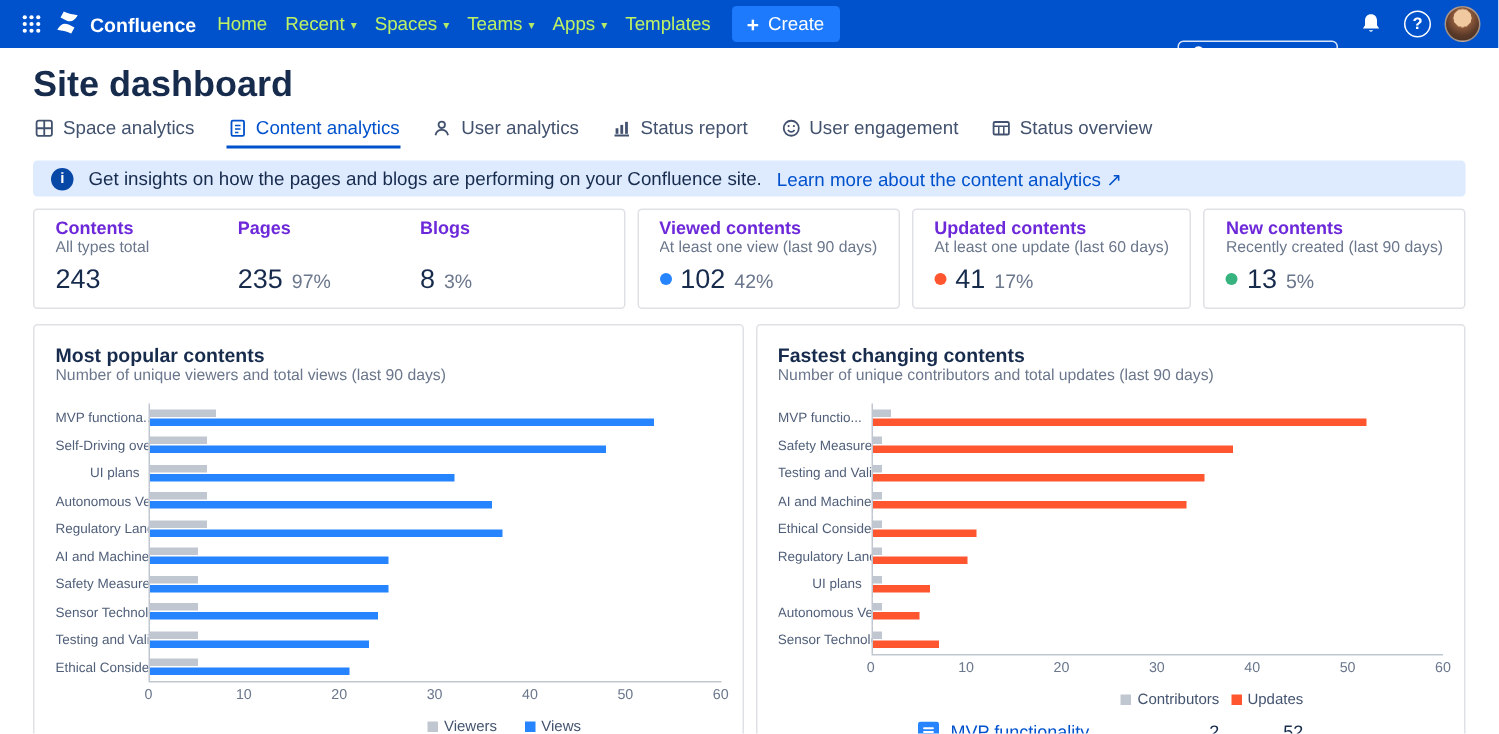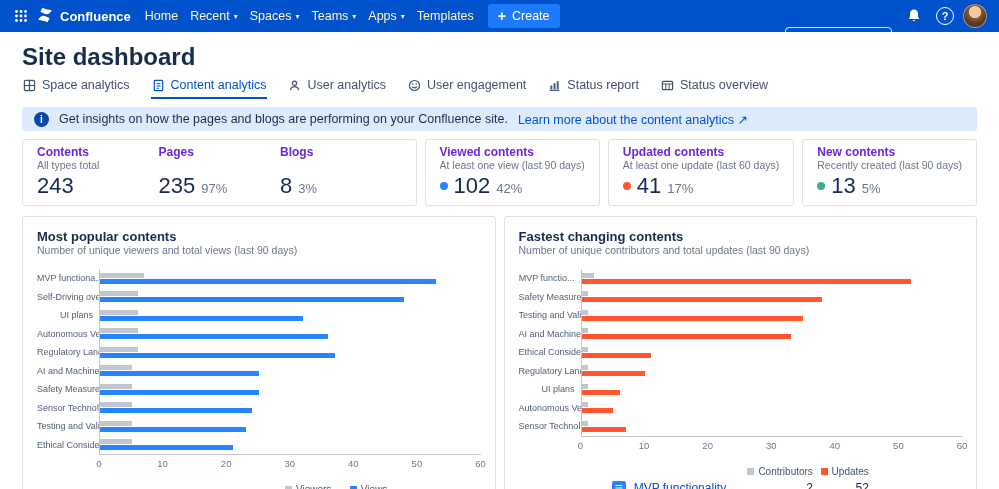--- a/index.html
+++ b/index.html
@@ -6,21 +6,21 @@
   html,body { width:999px; height:489px; overflow:hidden; background:#fff;
     font-family:"Liberation Sans", sans-serif; color:#172B4D; }
 
   
   .nav { height:32px; background:#0052CC; display:flex; align-items:center; padding:0 8px; }
   .nav-left { display:flex; align-items:center; }
   .icon-btn { width:26px; height:26px; display:flex; align-items:center; justify-content:center;
     cursor:pointer; border-radius:3px; color:#fff; flex:none; }
   .brand { display:flex; align-items:center; gap:6px; color:#fff; font-size:13px; font-weight:700;
     padding:0 8px 0 2px; cursor:pointer; white-space:nowrap; }
-  .nav-item { color:#fef9c3; font-size:12.5px; font-weight:500; padding:0 6px; height:32px;
+  .nav-item { color:#bef264; font-size:12.5px; font-weight:500; padding:0 6px; height:32px;
     display:flex; align-items:center; gap:4px; cursor:pointer; white-space:nowrap; }
   .caret { font-size:8px; opacity:.95; }
   .create-btn { margin-left:8px; display:flex; align-items:center; gap:6px; background:#1D7AFC;
     color:#fff; font-size:12.5px; font-weight:500; border:none; border-radius:3px; height:24px;
     padding:0 10px; cursor:pointer; font-family:inherit; }
   .plus-glyph { font-size:14px; font-weight:700; line-height:1; }
   .nav-right { margin-left:auto; display:flex; align-items:center; gap:9px; padding-right:4px; }
   .search { display:flex; align-items:center; gap:6px; border:1px solid rgba(255,255,255,.85);
     border-radius:4px; height:22px; padding:0 8px; width:107px;margin-top:44px; }
   .search input { background:transparent; border:none; outline:none; color:#fff; font-size:12px;
@@ -52,41 +52,41 @@
   
   .stats { margin-top:8px; display:flex; gap:8px; }
   .card { background:#fff; border:1px solid #DFE1E6; border-radius:3px; padding:6px 14px 6px; }
   .card.summary { flex:3; display:flex; }
   .sumcol { flex:1; }
   .card.metric { flex:1; }
   .stat-label { font-size:12px; line-height:13px; font-weight:700; color:#6d28d9; }
   .stat-sub { font-size:10.5px; line-height:12px; color:#6B778C; height:12px; white-space:nowrap; overflow:hidden; }
   .stat-num-row { display:flex; align-items:baseline; gap:6px; margin-top:2px; }
   .dot { width:8px; height:8px; border-radius:50%; align-self:center; flex:none; }
-  .stat-value { font-size:22px; line-height:26px; color:#172B4D; }
+  .stat-value { font-size:18px; line-height:26px; color:#172B4D; }
   .stat-pct { font-size:13px; color:#6B778C; }
 
   
   .charts { margin-top:10px; display:flex; gap:8px; }
   .panel { flex:1; border:1px solid #DFE1E6; border-radius:3px; padding:12px 14px; height:330px; }
   .panel-title { font-size:13px; line-height:15px; font-weight:700; color:#172B4D; }
   .panel-sub { font-size:10.5px; line-height:13px; color:#6B778C; }
   .chart-plot { margin-top:12px; }
   .crow { display:flex; align-items:stretch; height:18.5px; }
   .clabel { width:62px; flex:none; font-size:9px; line-height:18.5px; color:#505F79; text-align:right;
     padding-right:6px; white-space:nowrap; overflow:hidden; }
   .cbars { flex:1; border-left:1px solid #C1C7D0; display:flex; flex-direction:column;
     justify-content:center; gap:1px; }
   .cbar { height:5px; }
   .axis-line { margin-left:62px; border-top:1px solid #C1C7D0; }
   .cticks { position:relative; margin-left:62px; height:14px; margin-top:2px; }
   .tick { position:absolute; top:1px; transform:translateX(-50%); font-size:9.5px; color:#6B778C; }
 
   .ptable { width:58%; margin:8px auto 0; }
-  .ptable-head { display:flex; align-items:flex-end; height:16px; }
+  .ptable-head { display:flex; align-items:flex-start; height:16px; }
   .spacer { flex:1; }
   .th { width:56px; flex:none; display:flex; align-items:center; justify-content:flex-end; gap:4px;
     font-size:10px; color:#44546F; white-space:nowrap; }
   .swatch { width:7px; height:7px; flex:none; }
   .trow { display:flex; align-items:center; height:17px; margin-top:3px; }
   .pageicon { width:14px; height:14px; margin-right:8px; flex:none; display:inline-flex; }
   .tlink { flex:1; font-size:12px; color:#0052CC; text-decoration:none; cursor:pointer;
     white-space:nowrap; overflow:hidden; }
   .tval { width:56px; flex:none; text-align:right; font-size:12px; color:#172B4D; }
 </style>
@@ -196,38 +196,38 @@
           <svg width="13" height="13" viewBox="0 0 14 14">
         <circle cx="7" cy="4.5" r="2.3" fill="none" stroke="currentColor" stroke-width="1.3"></circle>
         <path d="M2.5 12c.6-2.6 2.4-3.8 4.5-3.8s3.9 1.2 4.5 3.8" fill="none" stroke="currentColor" stroke-width="1.3"></path>
           </svg>
         </span>
       <span>User analytics</span>
       </a>
     <a class="tab">
       <span>
           <svg width="13" height="13" viewBox="0 0 14 14">
+        <path d="M1.8 12.2h10.4" stroke="currentColor" stroke-width="1.3"></path>
+        <rect x="2.6" y="7" width="2" height="4" fill="currentColor"></rect>
+        <rect x="6" y="4.6" width="2" height="6.4" fill="currentColor"></rect>
+        <rect x="9.4" y="2.4" width="2" height="8.6" fill="currentColor"></rect>
+          </svg>
+        </span>
+      <span>Status report</span>
+      </a>
+    <a class="tab">
+      <span>
+          <svg width="13" height="13" viewBox="0 0 14 14">
         <circle cx="7" cy="7" r="5.4" fill="none" stroke="currentColor" stroke-width="1.3"></circle>
         <path d="M4.6 8.2c.7 1 1.5 1.4 2.4 1.4s1.7-.4 2.4-1.4" fill="none" stroke="currentColor" stroke-width="1.2"></path>
         <circle cx="5.1" cy="5.4" r=".8" fill="currentColor"></circle>
             <circle cx="8.9" cy="5.4" r=".8" fill="currentColor"></circle>
           </svg>
         </span>
       <span>User engagement</span>
-      </a>
-    <a class="tab">
-      <span>
-          <svg width="13" height="13" viewBox="0 0 14 14">
-        <path d="M1.8 12.2h10.4" stroke="currentColor" stroke-width="1.3"></path>
-        <rect x="2.6" y="7" width="2" height="4" fill="currentColor"></rect>
-        <rect x="6" y="4.6" width="2" height="6.4" fill="currentColor"></rect>
-        <rect x="9.4" y="2.4" width="2" height="8.6" fill="currentColor"></rect>
-          </svg>
-        </span>
-      <span>Status report</span>
       </a>
     <a class="tab">
       <span>
           <svg width="13" height="13" viewBox="0 0 14 14">
         <rect x="1.5" y="2.5" width="11" height="9" rx="1" fill="none" stroke="currentColor" stroke-width="1.3"></rect>
         <path d="M1.5 5.5h11M5.2 5.5v6M8.8 5.5v6" stroke="currentColor" stroke-width="1.1"></path>
           </svg>
         </span>
       <span>Status overview</span>
       </a>

